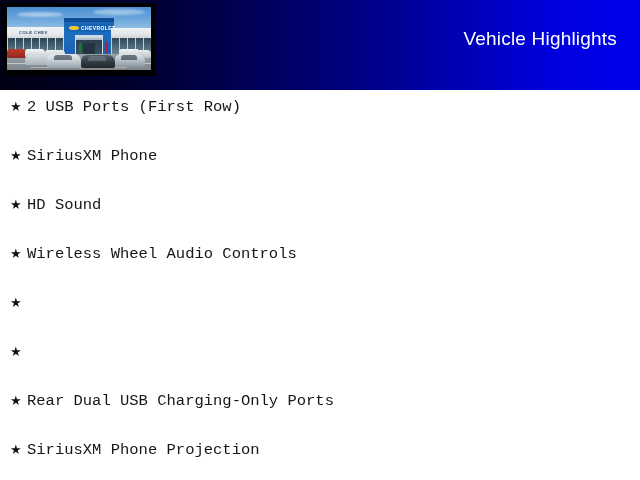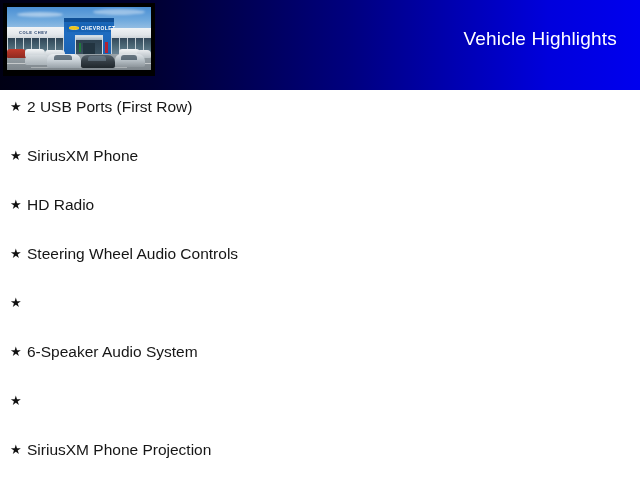--- a/index.html
+++ b/index.html
@@ -249,21 +249,21 @@
     font-size: 13px;
     color: #111111;
     line-height: 1;
     width: 17px;
     flex: 0 0 17px;
     text-align: left;
   }
   .highlight-label {
     font-size: 15.5px;
     color: #161616;
-    font-family: Liberation Sans, sans-serif;
+    font-family: Liberation Mono, monospace;
     white-space: nowrap;
   }
 </style>
 </head>
 <body>
 
 <div id="header-banner">
 
   <div id="dealer-photo">
     <div class="photo-inner">
@@ -319,33 +319,33 @@
     <li class="highlight-item">
       <span class="star-bullet">★</span>
       <span class="highlight-label">2 USB Ports (First Row)</span>
     </li>
     <li class="highlight-item">
       <span class="star-bullet">★</span>
       <span class="highlight-label">SiriusXM Phone</span>
     </li>
     <li class="highlight-item">
       <span class="star-bullet">★</span>
-      <span class="highlight-label">HD Radio</span>
-    </li>
-    <li class="highlight-item">
-      <span class="star-bullet">★</span>
-      <span class="highlight-label">Steering Wheel Audio Controls</span>
-    </li>
-    <li class="highlight-item">
-      <span class="star-bullet">★</span>
-    </li>
-    <li class="highlight-item">
-      <span class="star-bullet">★</span>
-      <span class="highlight-label">6-Speaker Audio System</span>
-    </li>
-    <li class="highlight-item">
-      <span class="star-bullet">★</span>
+      <span class="highlight-label">HD Sound</span>
+    </li>
+    <li class="highlight-item">
+      <span class="star-bullet">★</span>
+      <span class="highlight-label">Wireless Wheel Audio Controls</span>
+    </li>
+    <li class="highlight-item">
+      <span class="star-bullet">★</span>
+    </li>
+    <li class="highlight-item">
+      <span class="star-bullet">★</span>
+    </li>
+    <li class="highlight-item">
+      <span class="star-bullet">★</span>
+      <span class="highlight-label">Rear Dual USB Charging-Only Ports</span>
     </li>
     <li class="highlight-item">
       <span class="star-bullet">★</span>
       <span class="highlight-label">SiriusXM Phone Projection</span>
     </li>
   </ul>
 
 </body></html>

